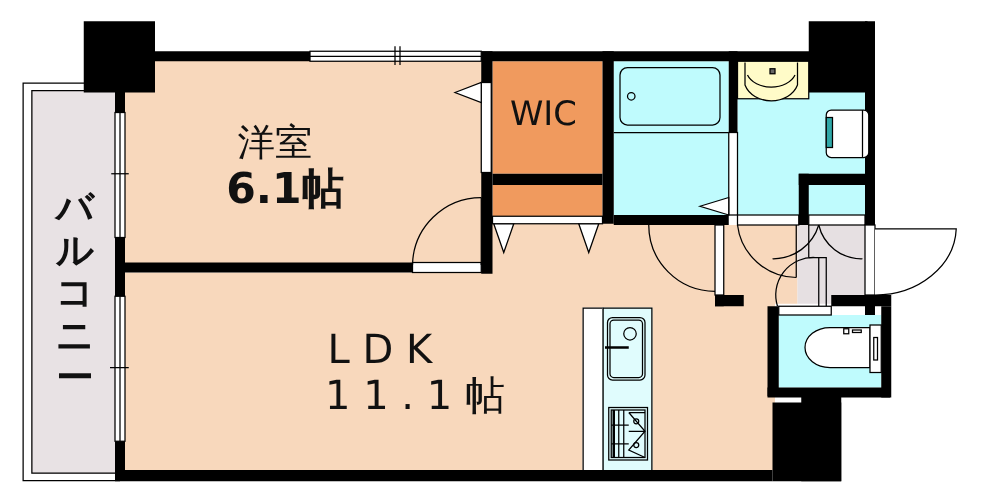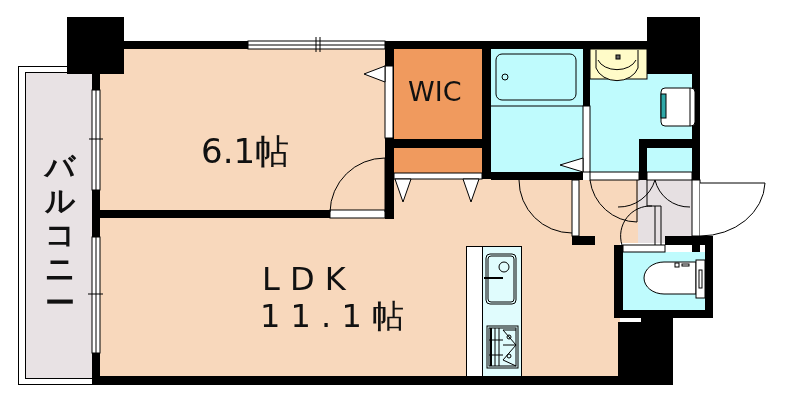--- a/index.html
+++ b/index.html
@@ -145,16 +145,17 @@
     <line x1="491" y1="328" x2="491" y2="366" stroke="#000" stroke-width="2"></line>
     <line x1="495" y1="328" x2="495" y2="366" stroke="#000"></line>
     <line x1="499" y1="328" x2="499" y2="366" stroke="#000"></line>
     <line x1="489" y1="340" x2="503" y2="340" stroke="#000"></line>
     <line x1="489" y1="355" x2="503" y2="355" stroke="#000"></line>
     <path d="M503 330 L516 345 L503 360 L516 366 M503 330 L516 330 M503 345 L516 345" fill="none" stroke="#000"></path>
     <circle cx="509" cy="337" r="2" fill="none" stroke="#000"></circle>
     <circle cx="509" cy="356" r="2" fill="none" stroke="#000"></circle>
   </svg>
 
-  <div class="label" style="left:201px;top:134px;font-size:34px;">6.1帖</div>
+  <div class="label" style="left:190px;top:100px;font-size:30px;">洋室</div>
+  <div class="label" style="left:181px;top:134px;font-size:34px;font-weight:bold;">6.1帖</div>
   <div class="label" style="left:262px;top:263px;font-size:32px;">L D K</div>
   <div class="label" style="left:260px;top:300px;font-size:32px;">1 1 . 1 帖</div>
 </div>
 
 </body></html>

